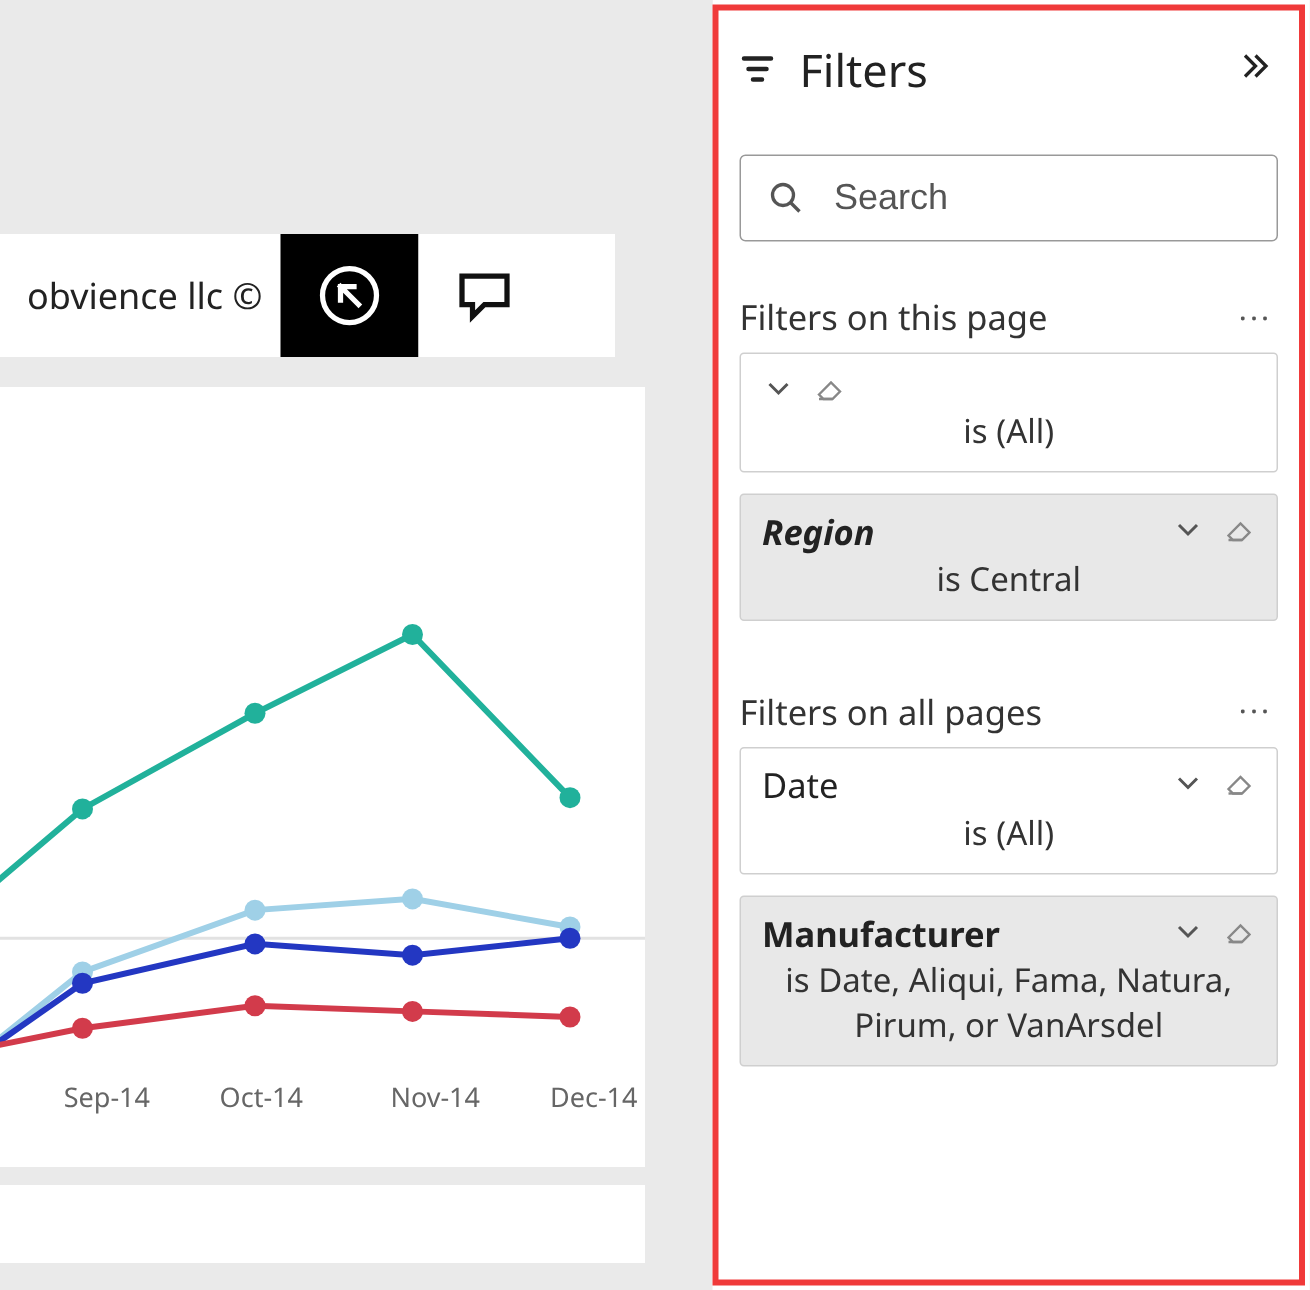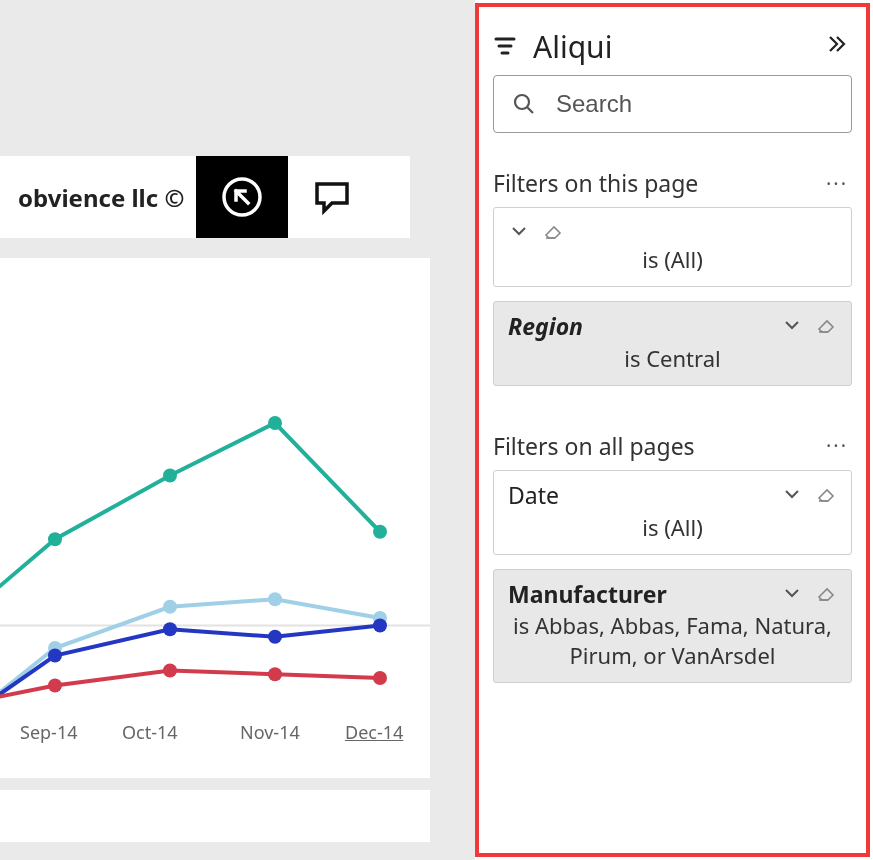--- a/index.html
+++ b/index.html
@@ -23,21 +23,20 @@
     position: absolute;
     left: 0; top: 0; right: 0; height: 156px;
     background: #eaeaea;
   }
   .toolbar-strip {
     position: absolute;
     left: 0; top: 156px; width: 410px; height: 82px;
     background: #fff;
     display: flex;
     align-items: center;
-    font-weight: bold;
   }
   .obv-label {
     font-size: 24px;
     color: #222;
     margin-left: 18px;
     flex: 0 0 auto;
   }
   .black-btn {
     width: 92px; height: 82px;
     background: #000;
@@ -70,21 +69,21 @@
     display: block;
   }
   .x-axis {
     position: absolute;
     left: 0; right: 0; bottom: 28px; height: 30px;
     display: flex;
   }
   .x-tick {
     font-size: 18px;
     color: #666;
-    text-align: left;
+    text-align: right;
     flex: 0 0 auto;
   }
 
   .bottom-strip {
     position: absolute;
     left: 0; top: 790px; width: 430px; height: 52px;
     background: #fff;
   }
 
   
@@ -110,21 +109,21 @@
     font-weight: 400;
     flex: 1;
     color: #222;
     margin-left: 14px;
   }
   .collapse-arrow {
     width: 26px; height: 26px;
   }
 
   .search-box {
-    margin-top: 8px;
+    margin-top: 36px;
     height: 58px;
     border: 1px solid #999;
     border-radius: 4px;
     display: flex;
     align-items: center;
     padding: 0 18px;
     color: #555;
   }
   .search-box input {
     border: none;
@@ -245,36 +244,36 @@
           <circle cx="55" cy="352.5" r="7" fill="#d23b4b"></circle>
           <circle cx="170" cy="337.5" r="7" fill="#d23b4b"></circle>
           <circle cx="275" cy="341.25" r="7" fill="#d23b4b"></circle>
           <circle cx="380" cy="345" r="7" fill="#d23b4b"></circle>
         </svg>
     </div>
     <div class="x-axis" id="x-axis">
         <span class="x-tick" style="position: absolute; left: 20px; width: 80px;">Sep-14</span>
         <span class="x-tick" style="position: absolute; left: 122px; width: 80px;">Oct-14</span>
         <span class="x-tick" style="position: absolute; left: 240px; width: 80px;">Nov-14</span>
-        <span class="x-tick" style="position: absolute; left: 345px; width: 80px; text-decoration: underline;">Dec-14</span>
+        <span class="x-tick" style="position: absolute; left: 345px; width: 80px;">Dec-14</span>
       </div>
   </div>
 
   <div class="bottom-strip"></div>
 </div>
 
 <div class="filters-pane">
 
   <div class="pane-header">
     <span class="filter-icon">
       <svg width="24" height="24" viewBox="0 0 24 24">
         <path d="M3 5 H21 M6 12 H18 M9 19 H15" stroke="#222" stroke-width="3" stroke-linecap="round"></path>
       </svg>
     </span>
-    <span class="pane-title">Aliqui</span>
+    <span class="pane-title">Filters</span>
     <span class="collapse-arrow">
       <svg width="22" height="22" viewBox="0 0 22 22">
         <path d="M4 4 L11 11 L4 18 M11 4 L18 11 L11 18" fill="none" stroke="#222" stroke-width="2.2"></path>
       </svg>
     </span>
   </div>
 
   <div class="search-box">
     <span>
       <svg width="24" height="24" viewBox="0 0 24 24">
@@ -376,16 +375,16 @@
             <span class="eraser">
               <span>
                 <svg width="20" height="20" viewBox="0 0 20 20">
                   <path d="M3 14 L11 6 L17 12 L12 17 H6 Z" fill="none" stroke="#888" stroke-width="1.6"></path>
                   <line x1="3" y1="17" x2="12" y2="17" stroke="#888" stroke-width="1.6"></line>
                 </svg>
               </span>
             </span>
           </span>
         </div>
-        <div class="fc-value">is Abbas, Abbas, Fama, Natura, Pirum, or VanArsdel</div>
+        <div class="fc-value">is Date, Aliqui, Fama, Natura, Pirum, or VanArsdel</div>
       </div>
     </div>
 </div>
 
 </body></html>

